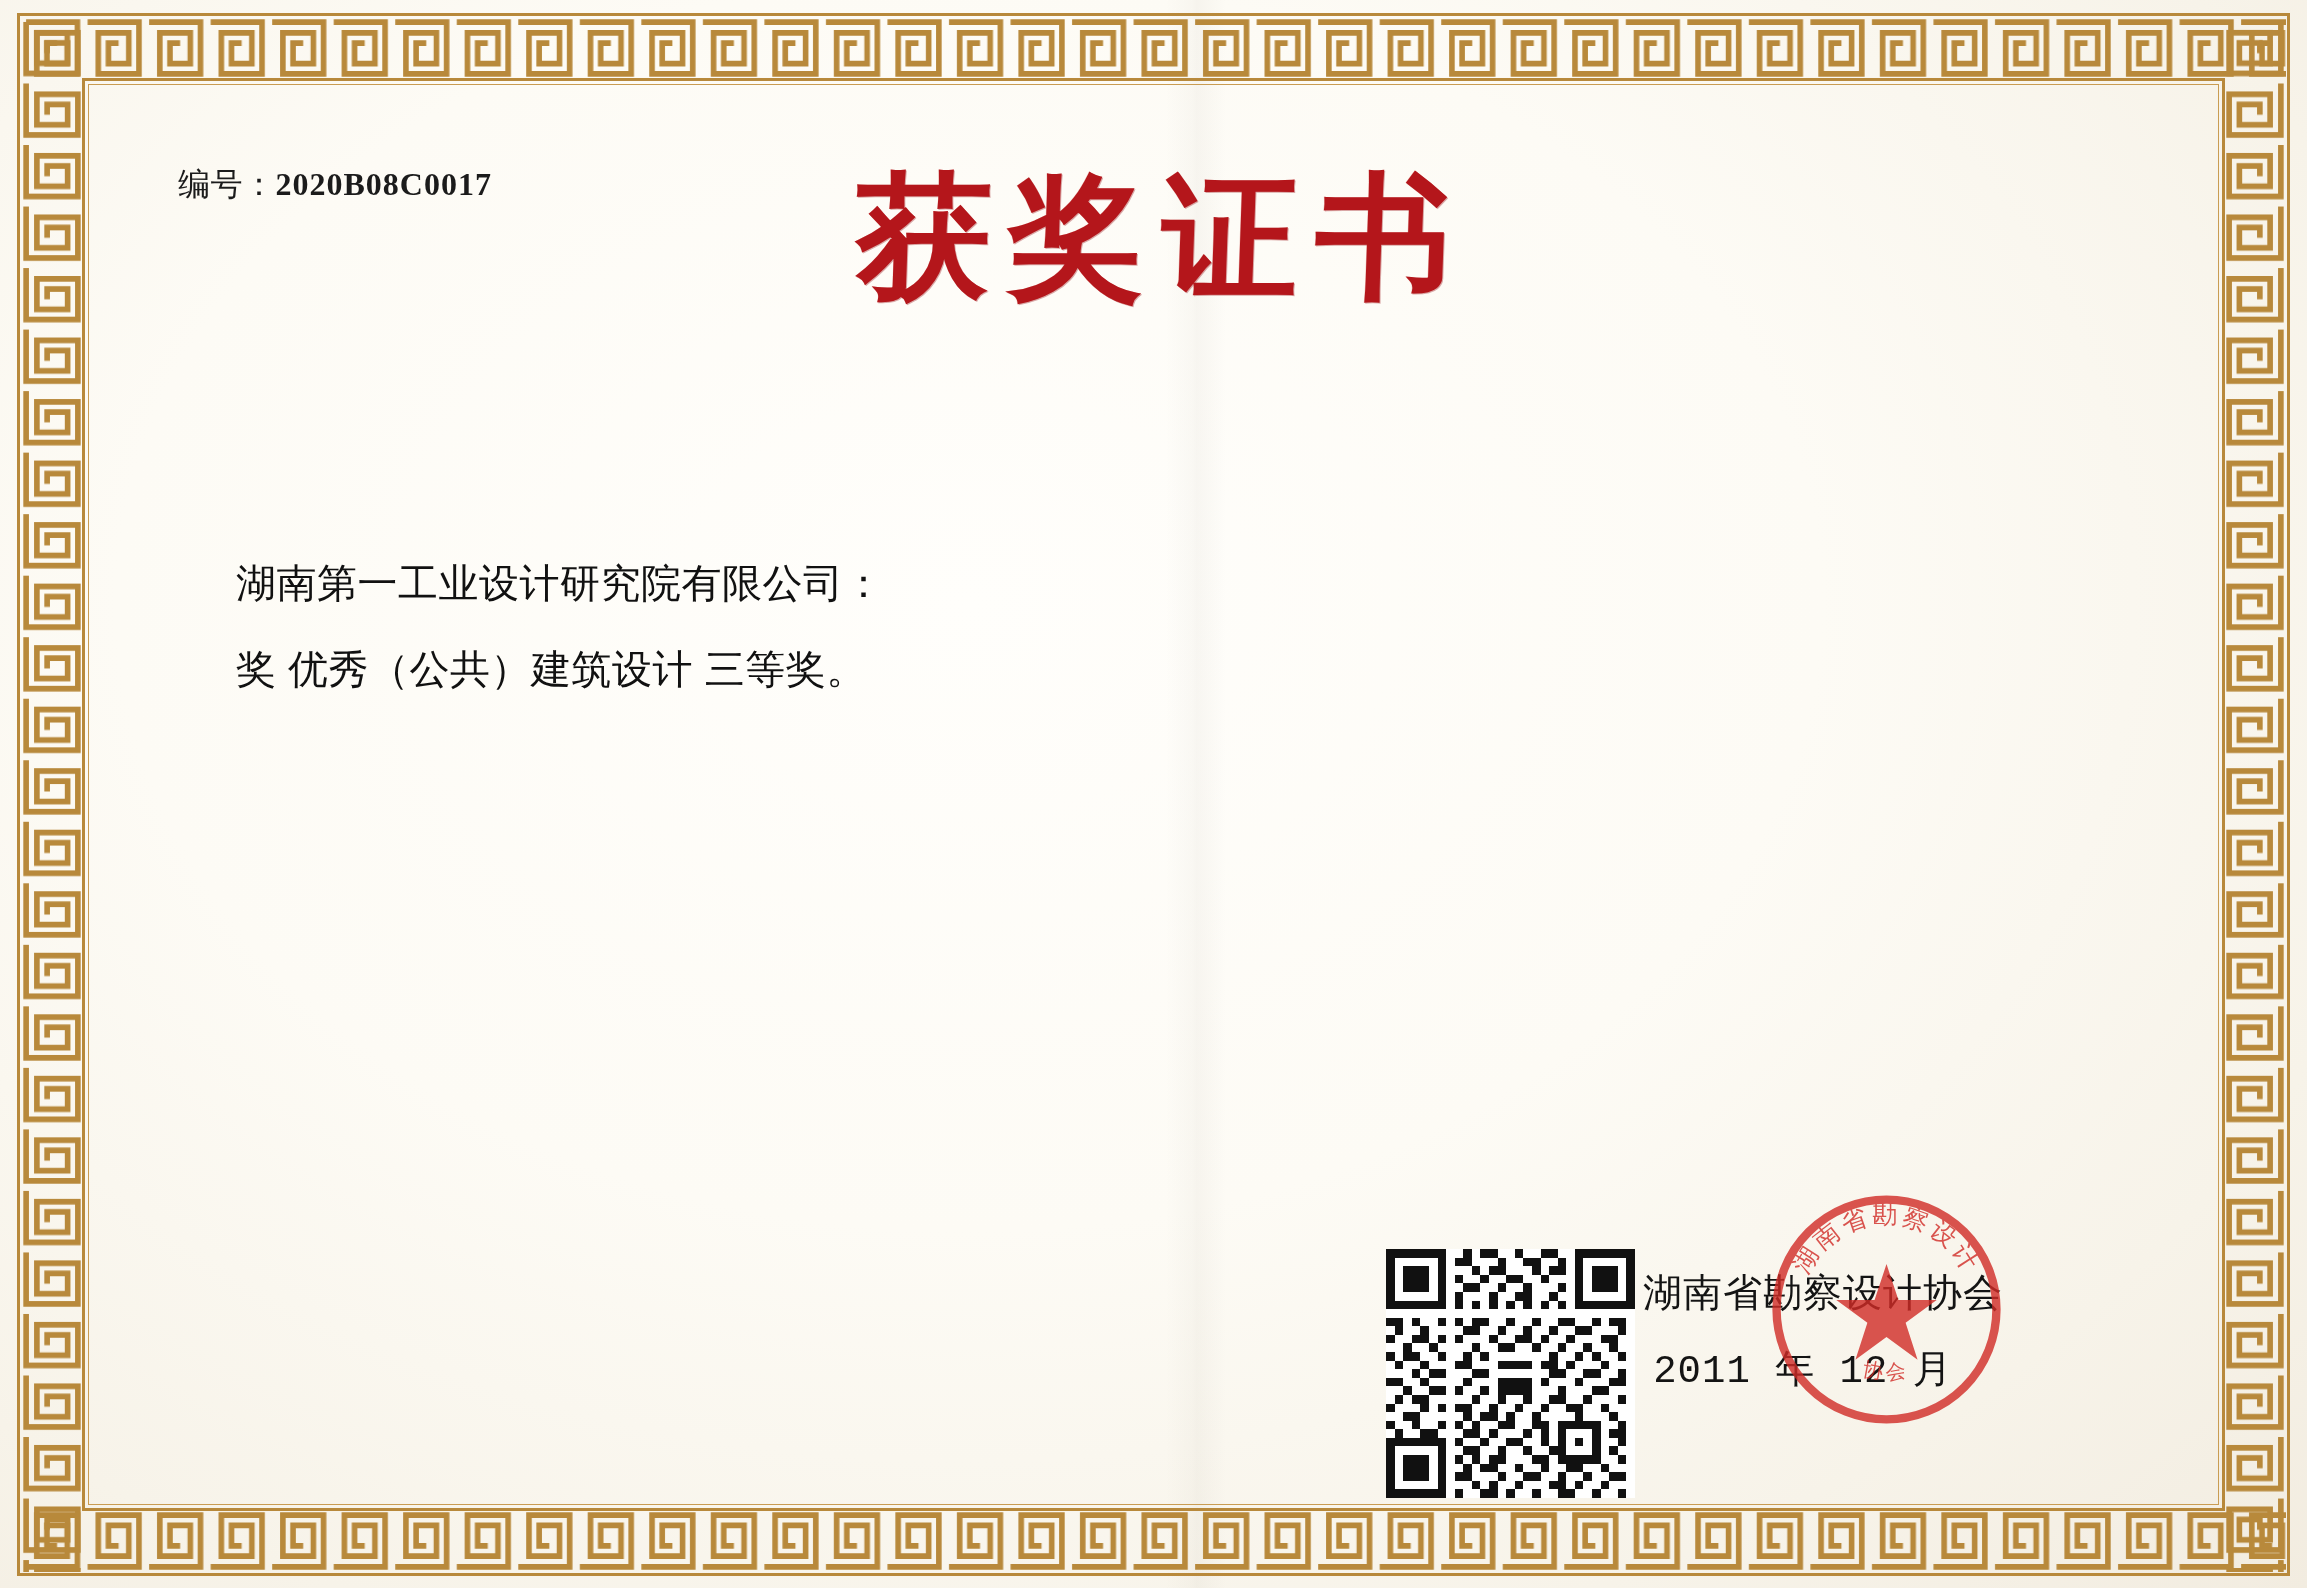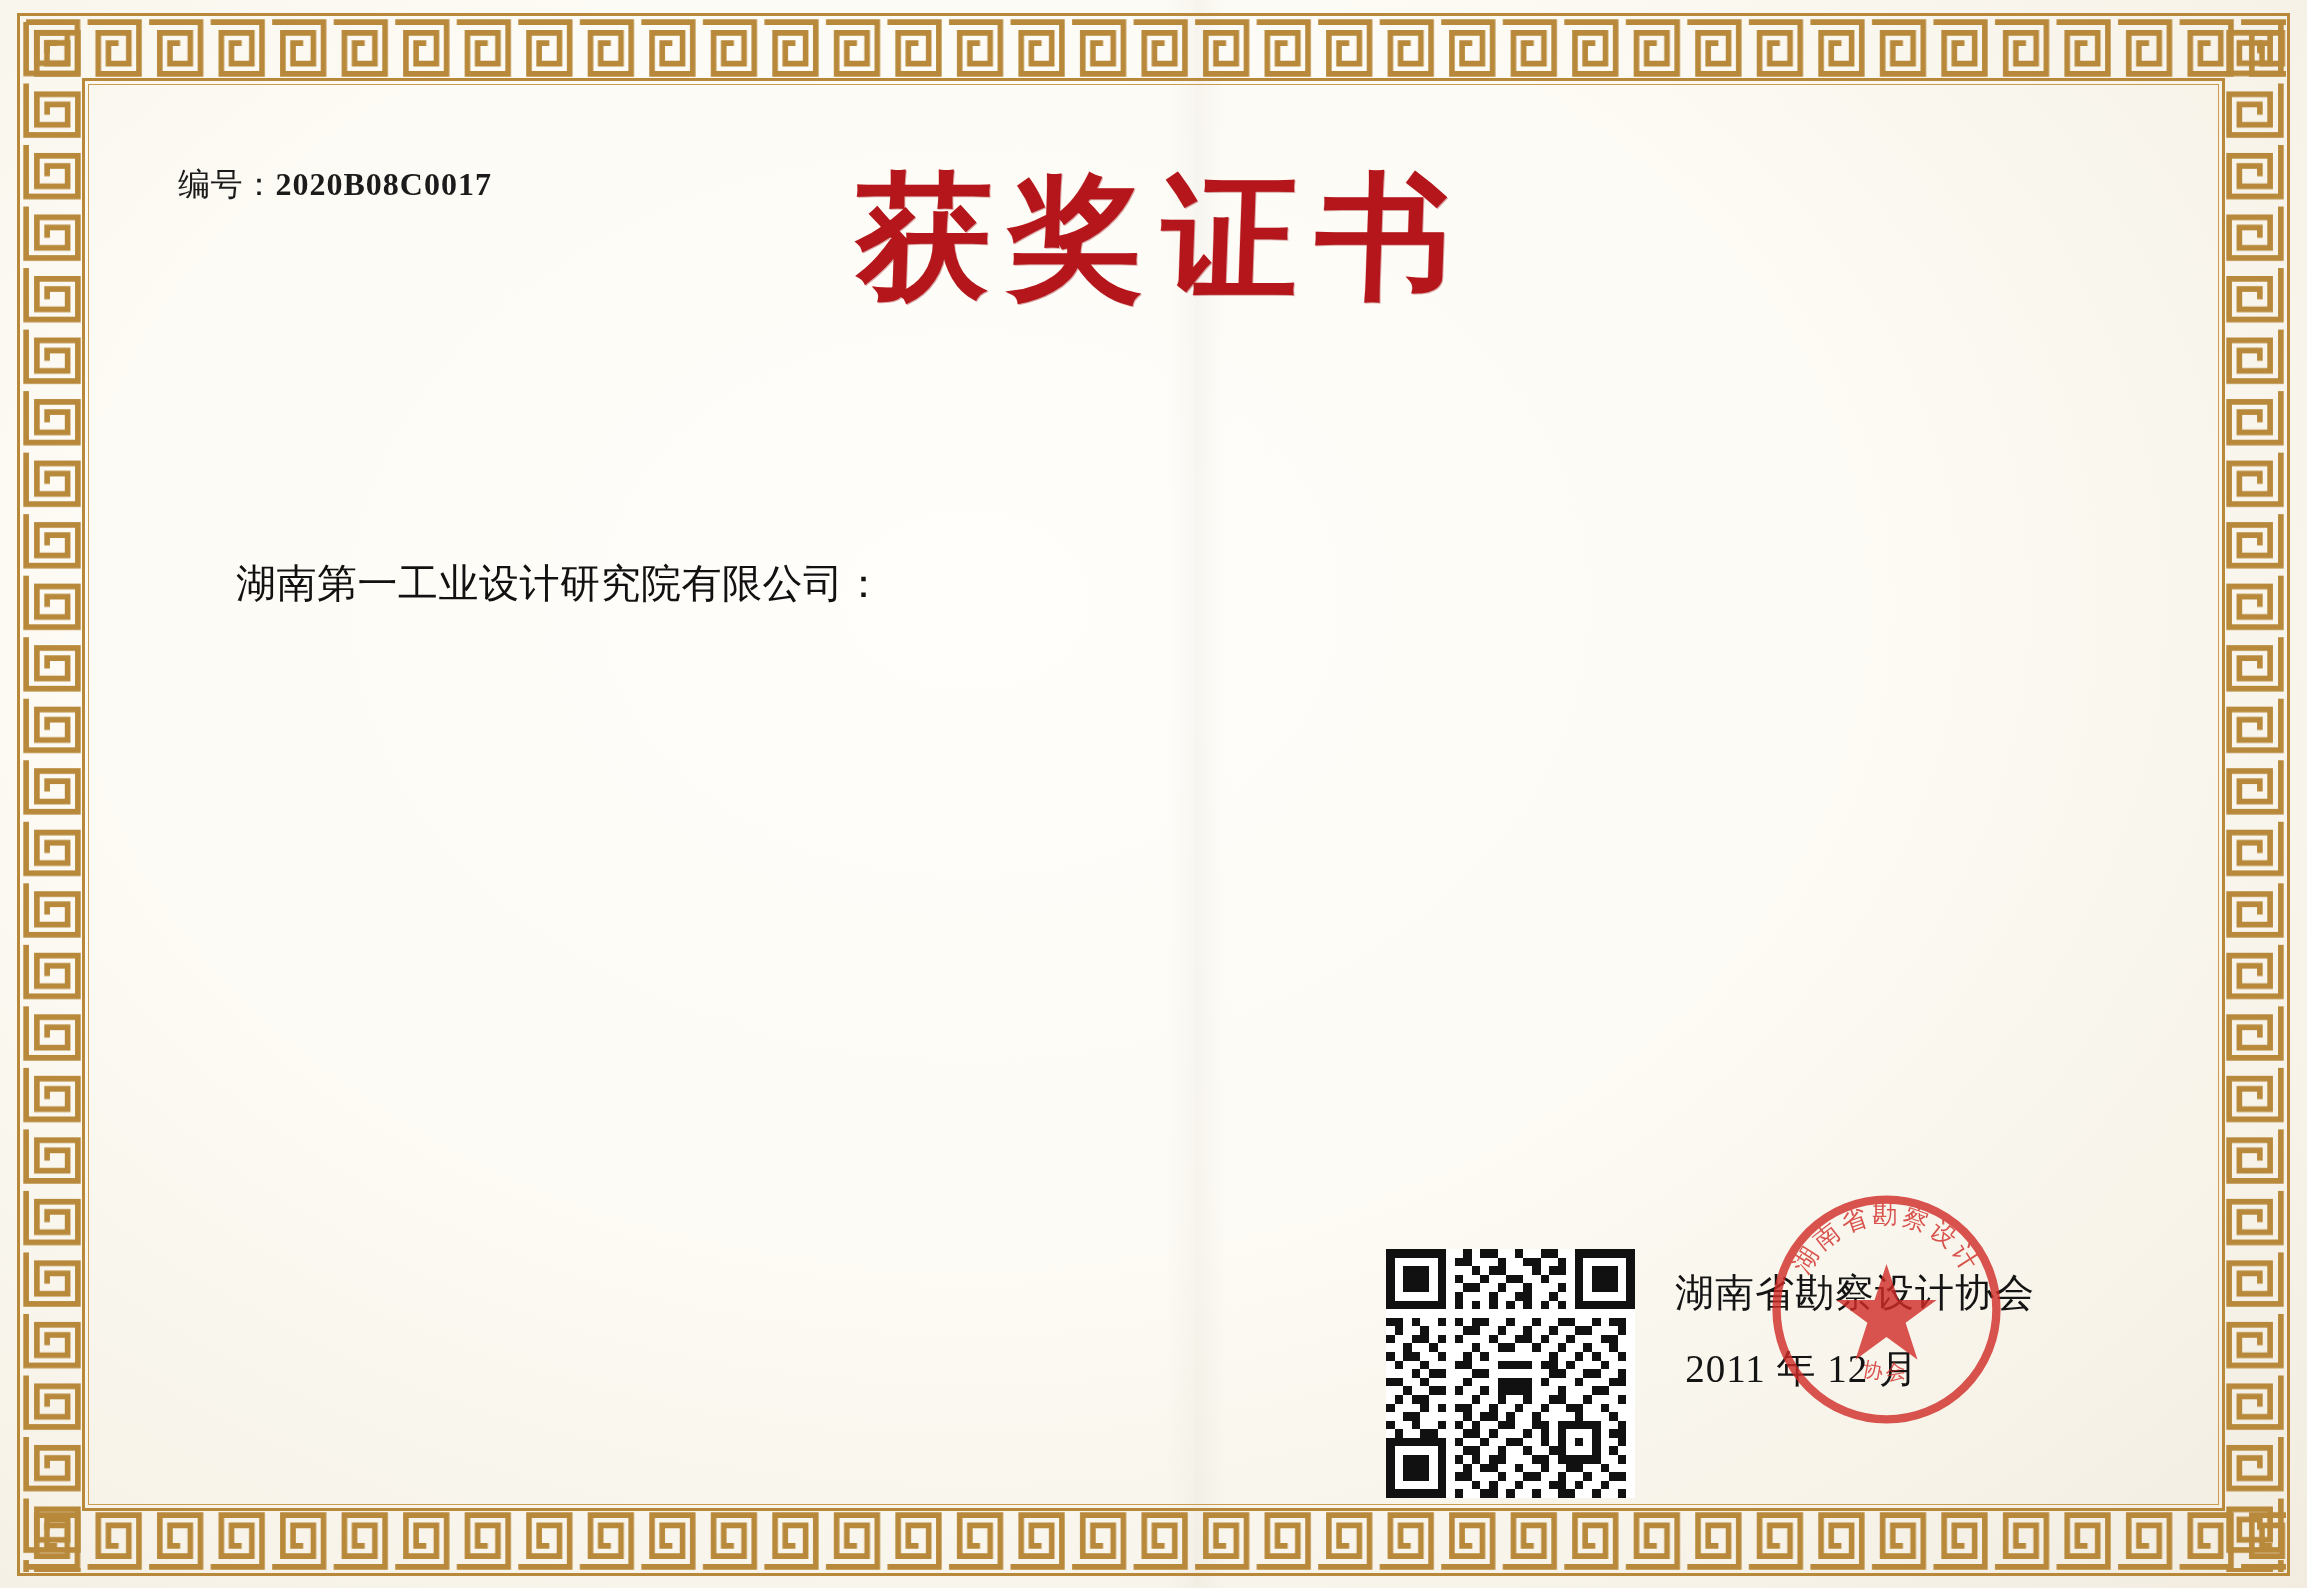--- a/index.html
+++ b/index.html
@@ -163,23 +163,22 @@
     background: #ffffff;
   }
 
   
   .signature {
     position: absolute;
     left: 1643px;
     top: 1266px;
     width: 458px;
     text-align: left;
-    font-family: Liberation Serif, serif;
+    font-family: Liberation Mono, monospace;
     color: #141414;
-    margin-left: 32px;
   }
   .signature .org {
     font-size: 39px;
     letter-spacing: 1px;
     white-space: nowrap;
   }
   .signature .date {
     font-size: 39px;
     letter-spacing: 1px;
     margin-top: 22.4px;
@@ -262,20 +261,21 @@
   </div>
 
   <div class="cert-no">
     <span class="label">编号：</span><span class="value">2020B08C0017</span>
   </div>
 
   <div class="title">获奖证书</div>
 
   <div class="body-text">
     <p class="salutation">湖南第一工业设计研究院有限公司：</p>
+    <p class="para second">奖 优秀（公共）建筑设计 三等奖。</p>
   </div>
 
   <div class="qr">
     <svg class="qr-grid" viewBox="0 0 29 29" xmlns="http://www.w3.org/2000/svg" shape-rendering="crispEdges">
       <rect width="29" height="29" fill="#ffffff"></rect>
       <g fill="#111111">
 
         <rect x="0" y="0" width="7" height="1"></rect>
           <rect x="0" y="6" width="7" height="1"></rect>
         <rect x="0" y="0" width="1" height="7"></rect>

